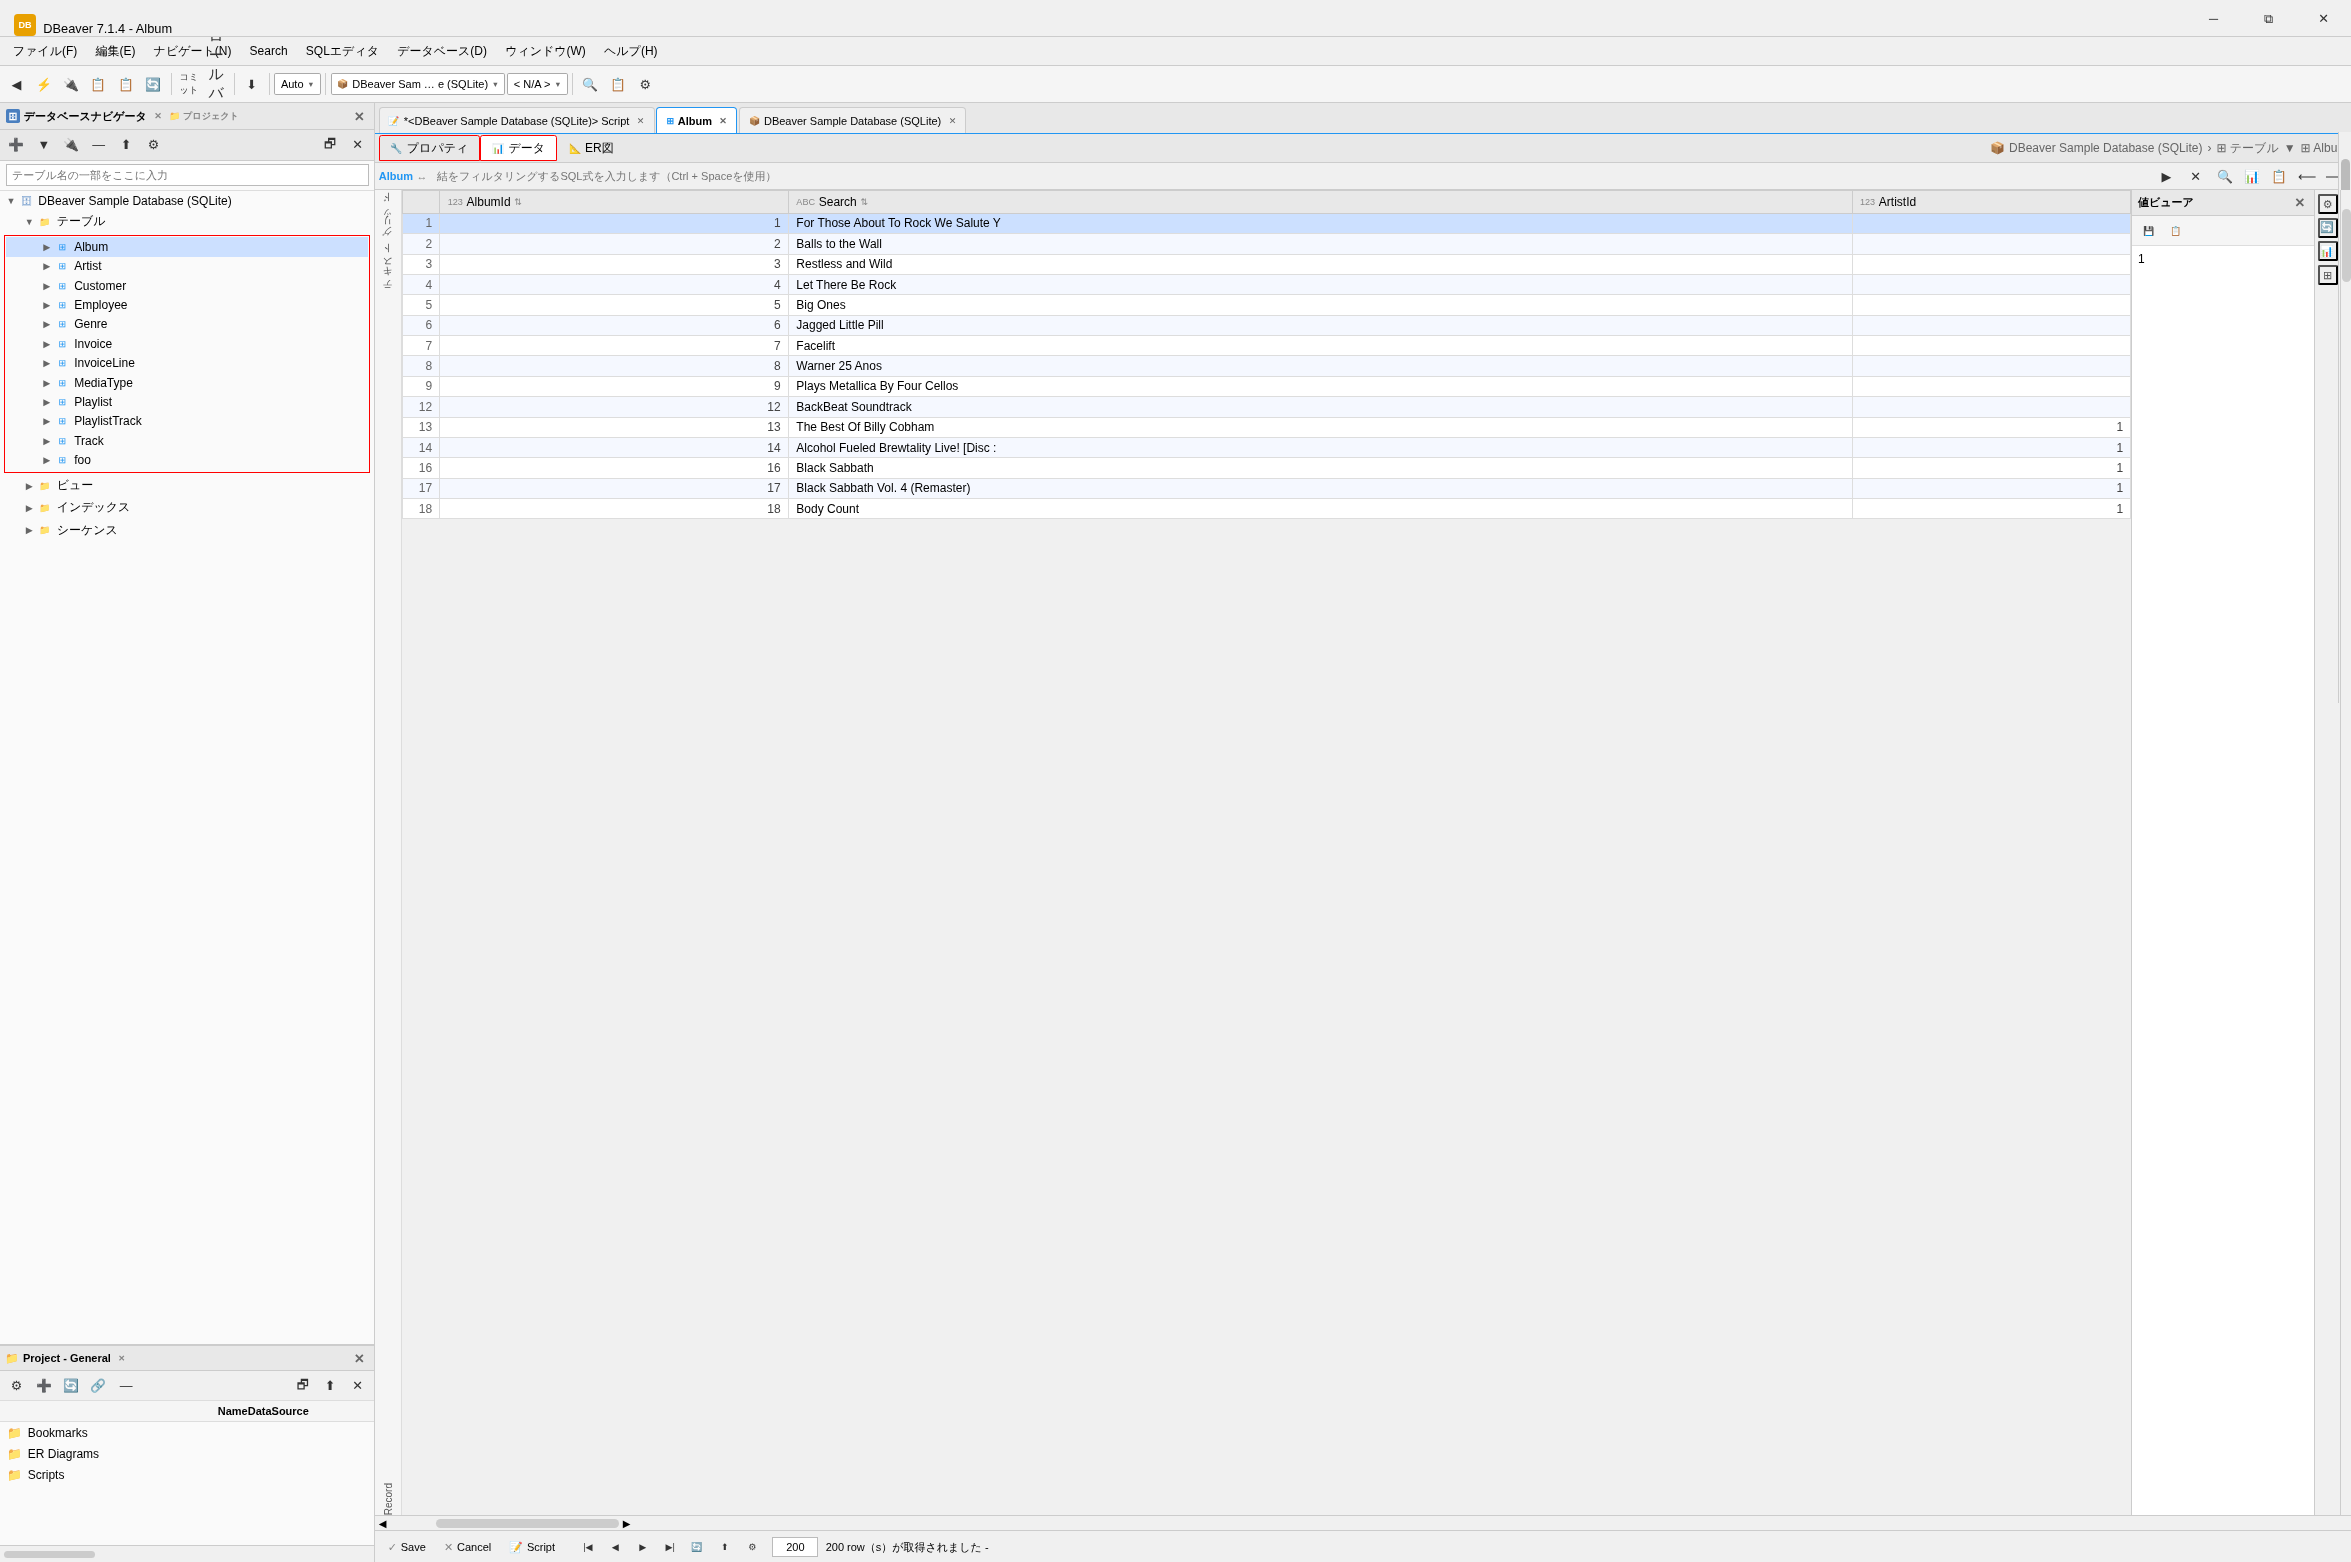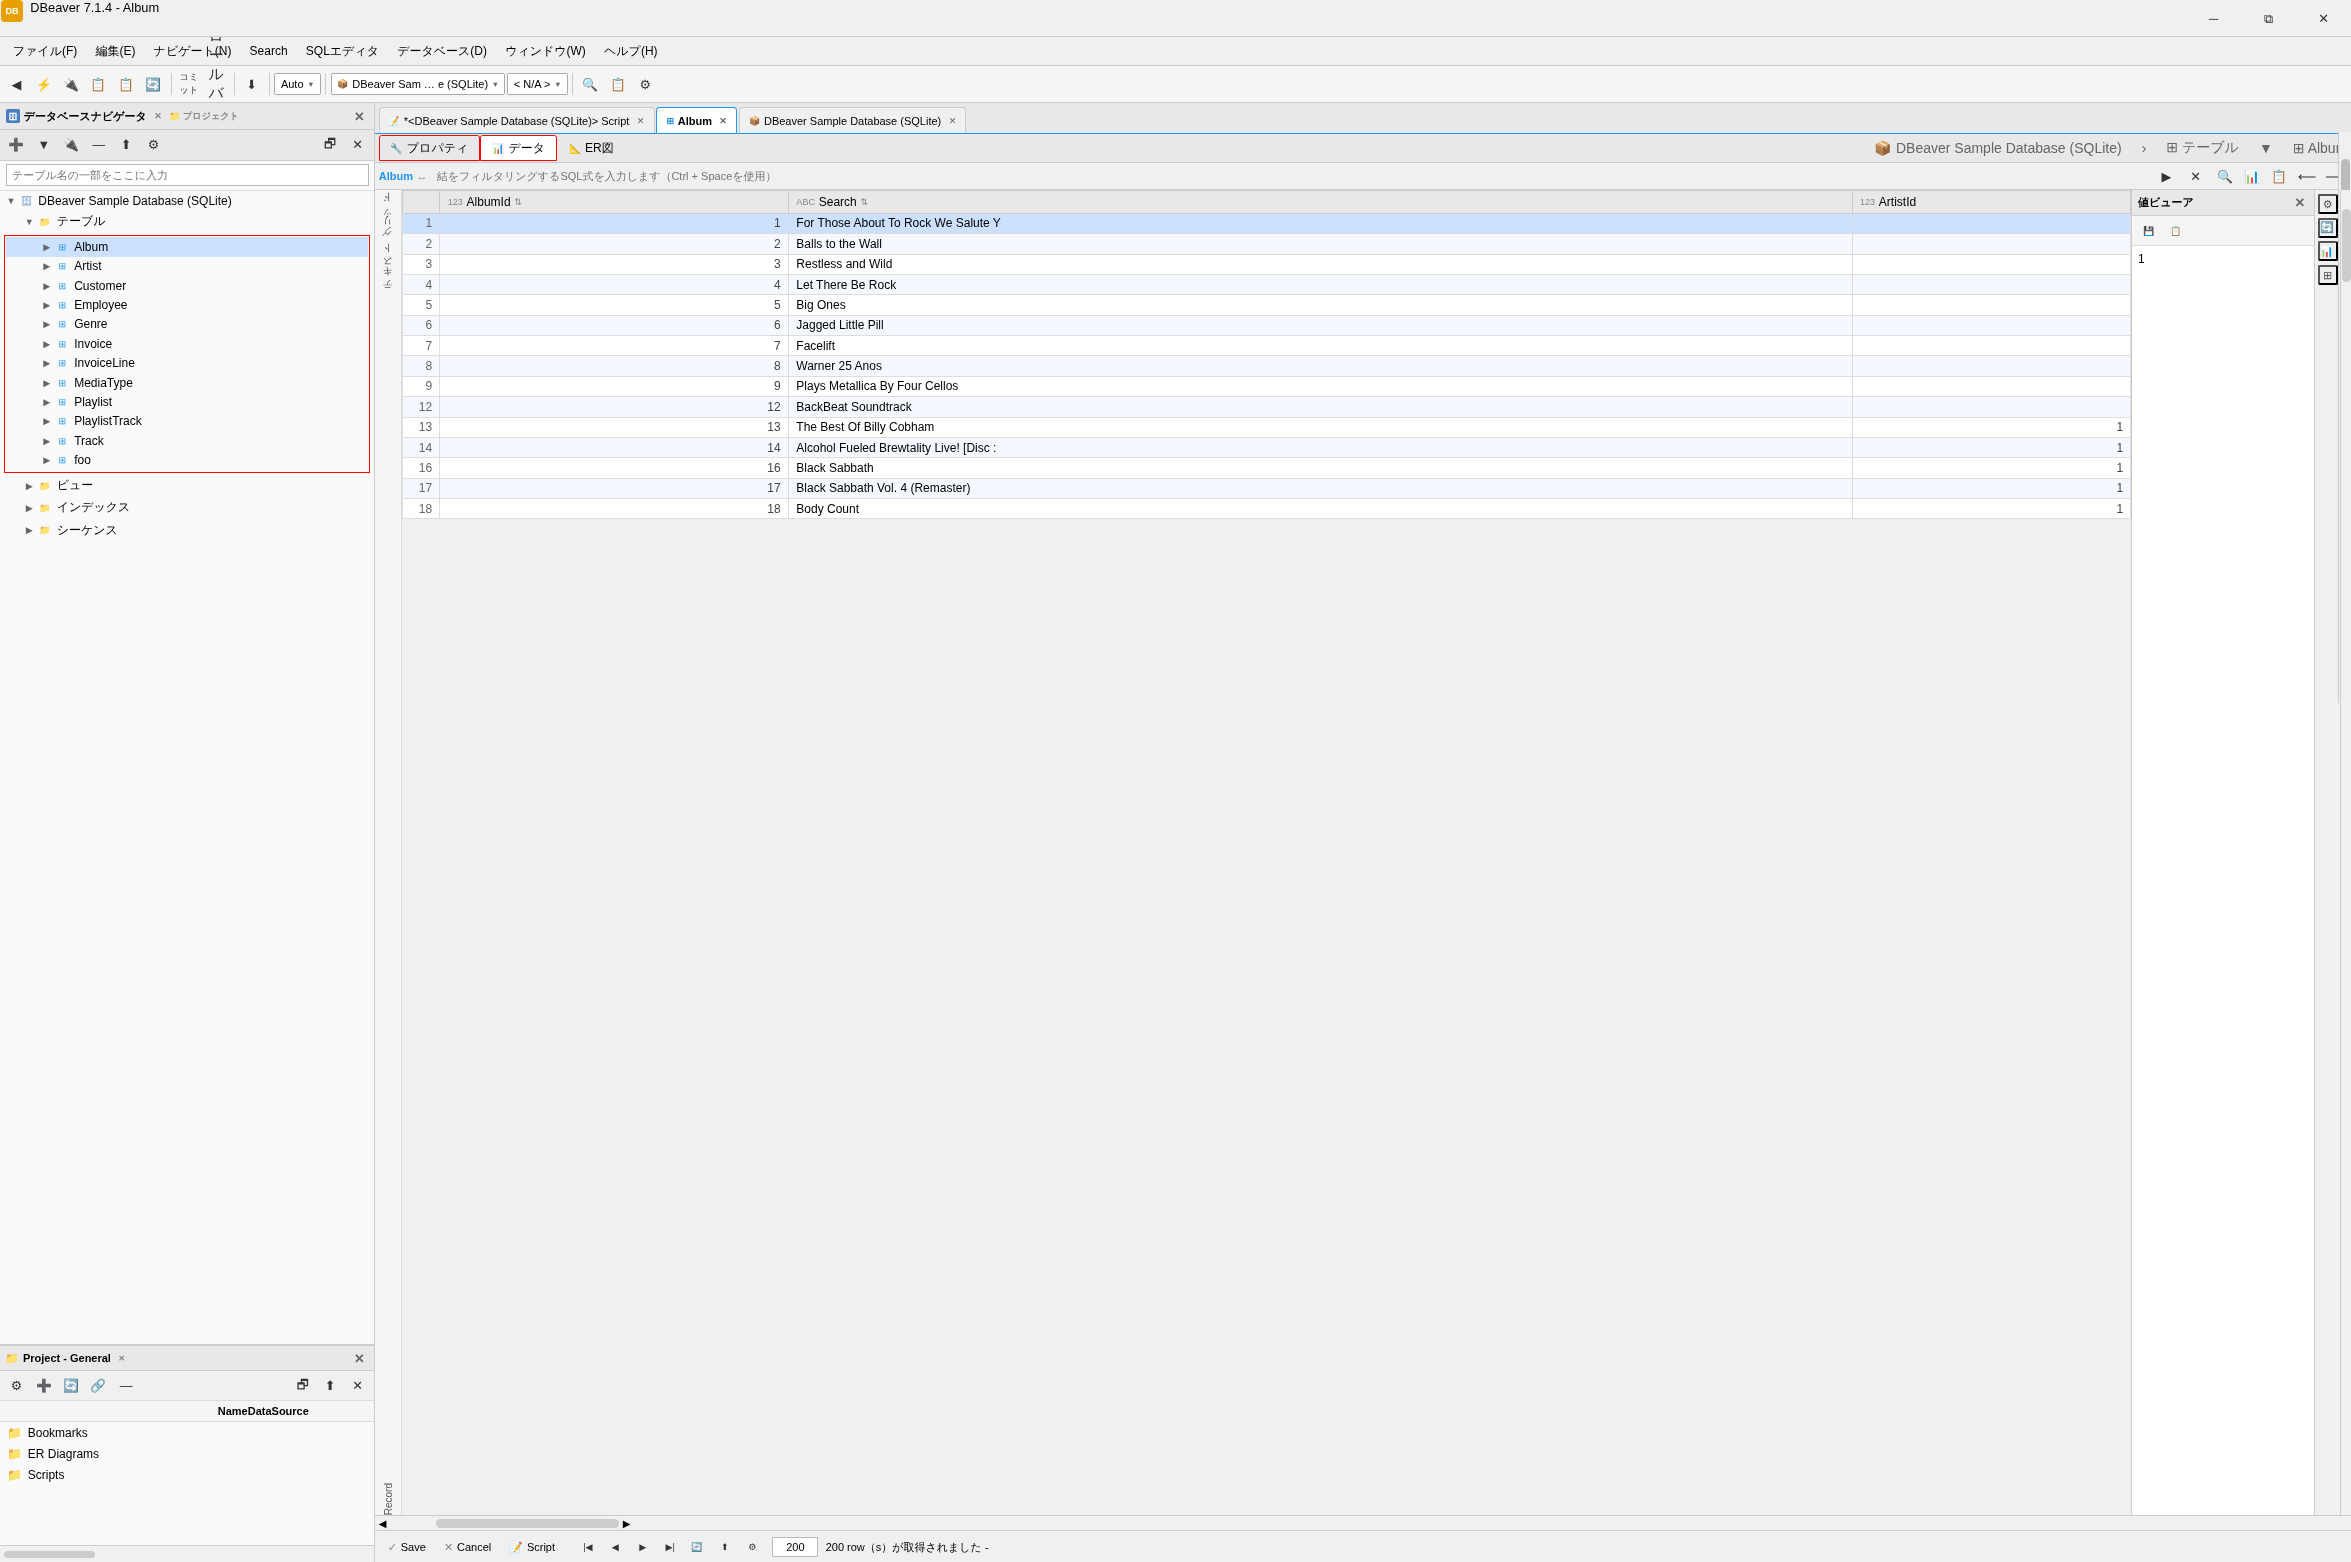--- a/index.html
+++ b/index.html
@@ -11,22 +11,22 @@
       height: 1562px;
       overflow: hidden;
       position: relative;
     }
 
     
     .title-bar {
       background: #f0f0f0;
       height: 37px;
       display: flex;
-      align-items: flex-start;
-      padding: 0 1px;
+      align-items: flex-end;
+      padding: 0 14px;
       border-bottom: 0.9px solid #ccc;
       position: relative;
     }
     .title-bar-icon {
       width: 22px;
       height: 22px;
       margin-right: 7.3px;
       background: #e8a000;
       border-radius: 3.7px;
       display: flex; align-items: center; justify-content: center;
@@ -819,21 +819,21 @@
         <span>プロパティ</span>
       </div>
       <div class="sub-tab active sub-tab-outline" style="border:1.8px solid red;">
         <span class="sub-tab-icon">📊</span>
         <span>データ</span>
       </div>
       <div class="sub-tab">
         <span class="sub-tab-icon">📐</span>
         <span>ER図</span>
       </div>
-      <div style="margin-left:auto; display:flex; align-items:center; gap:20px; font-size:14px; color:#666;">
+      <div style="margin-left:auto; display:flex; align-items:center; gap:5px; font-size:12px; color:#666;">
         <span>📦 DBeaver Sample Database (SQLite)</span>
         <span>›</span>
         <span>⊞ テーブル</span>
         <span>▼</span>
         <span>⊞ Album</span>
       </div>
     </div>
 
     <div class="filter-row">
       <span style="color:#2196F3; font-weight:bold;">Album</span>

